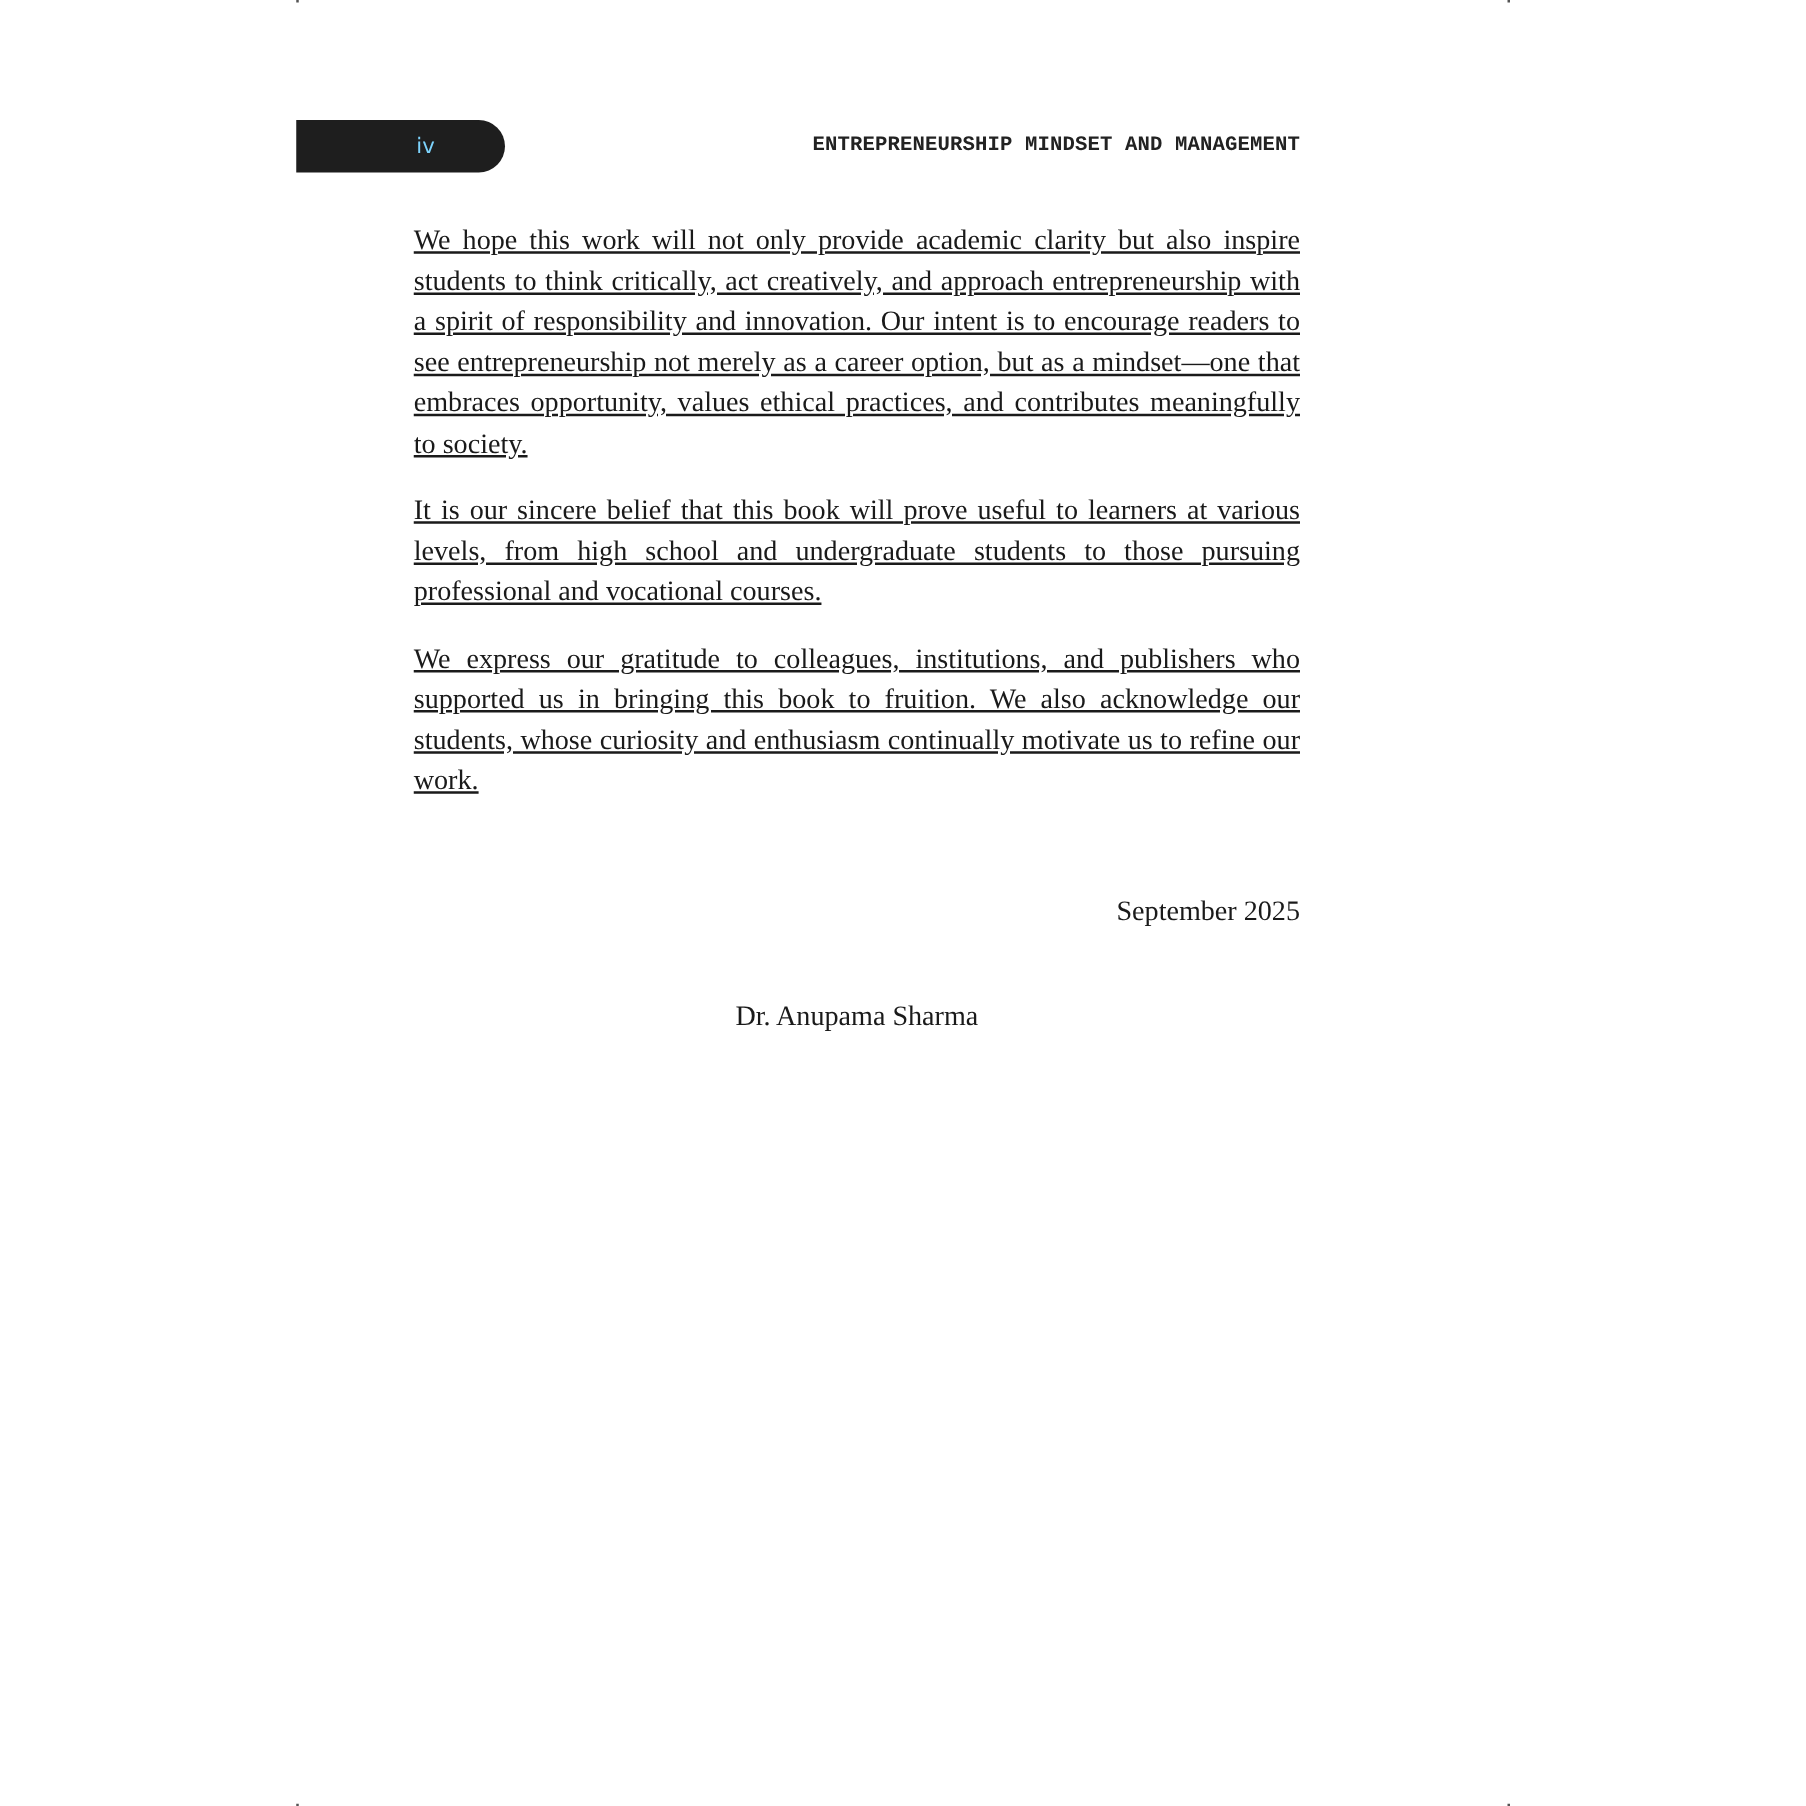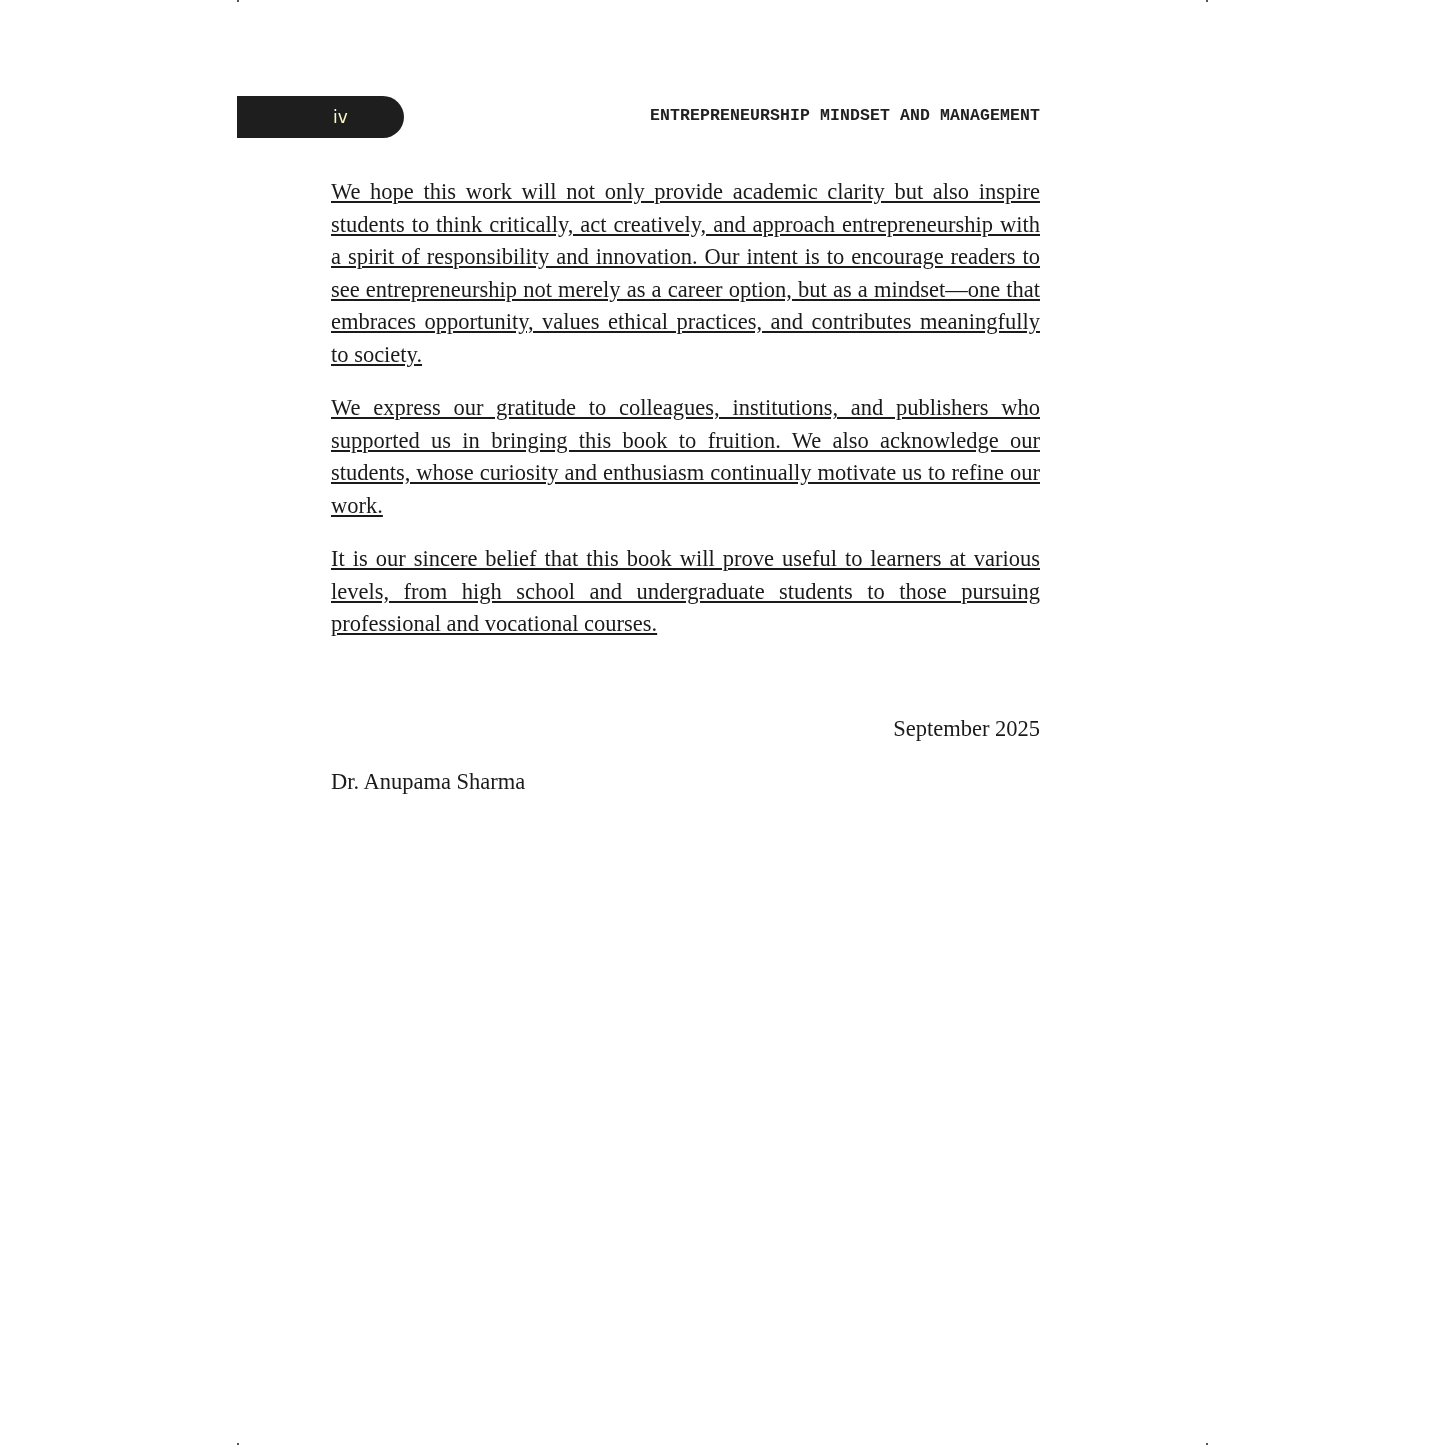--- a/index.html
+++ b/index.html
@@ -27,21 +27,21 @@
       width: 167px;
       height: 42px;
       background: #1e1e1e;
       border-radius: 0 21px 21px 0;
       display: flex;
       align-items: center;
     }
     .page-number {
       position: absolute;
       left: 96px;
-      color: #fef9c3;
+      color: #7dd3fc;
       font-family: "DejaVu Sans", sans-serif;
       font-size: 17px;
       font-weight: normal;
       top: 50%;
       transform: translate(0, -50%);
     }
     .running-head {
       position: absolute;
       right: 405px;
       top: 106px;
@@ -76,40 +76,41 @@
       font-size: 22.5px;
       color: #1a1a1a;
     }
     .signoff-row {
       display: flex;
       justify-content: flex-end;
       height: 53px;
       line-height: 32px;
     }
     .signoff-row.right-only {
-      justify-content: flex-start;
+      justify-content: center;
+      margin-top: 31px;
     }
   </style>
 </head>
 <body>
 
 <div class="crop-mark" style="left:237px; top:0px;"></div>
 <div class="crop-mark" style="left:1206px; top:0px;"></div>
 <div class="crop-mark" style="left:237px; top:1443px;"></div>
 <div class="crop-mark" style="left:1206px; top:1443px;"></div>
 
 <div class="header-tab">
   <span class="page-number">iv</span>
 </div>
 <div class="running-head">ENTREPRENEURSHIP MINDSET AND MANAGEMENT</div>
 
 <div class="body-text">
   <p>We hope this work will not only provide academic clarity but also inspire students to think critically, act creatively, and approach entrepreneurship with a spirit of responsibility and innovation. Our intent is to encourage readers to see entrepreneurship not merely as a career option, but as a mindset—one that embraces opportunity, values ethical practices, and contributes meaningfully to society.</p>
+  <p>It is our sincere belief that this book will prove useful to learners at various levels, from high school and undergraduate students to those pursuing professional and vocational courses.</p>
   <p>We express our gratitude to colleagues, institutions, and publishers who supported us in bringing this book to fruition. We also acknowledge our students, whose curiosity and enthusiasm continually motivate us to refine our work.</p>
-  <p>It is our sincere belief that this book will prove useful to learners at various levels, from high school and undergraduate students to those pursuing professional and vocational courses.</p>
 </div>
 
 <div class="signoff">
   <div class="signoff-row">
     <span>September 2025</span>
   </div>
   <div class="signoff-row right-only">
     <span>Dr. Anupama Sharma</span>
   </div>
 </div>

